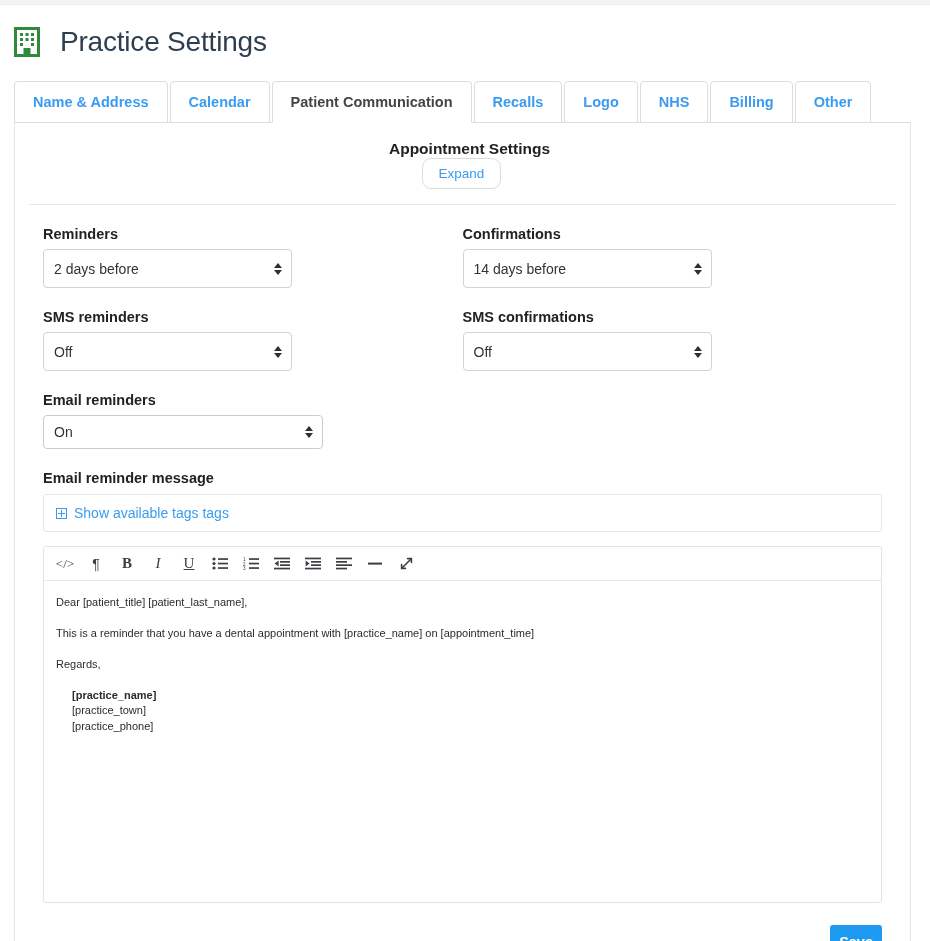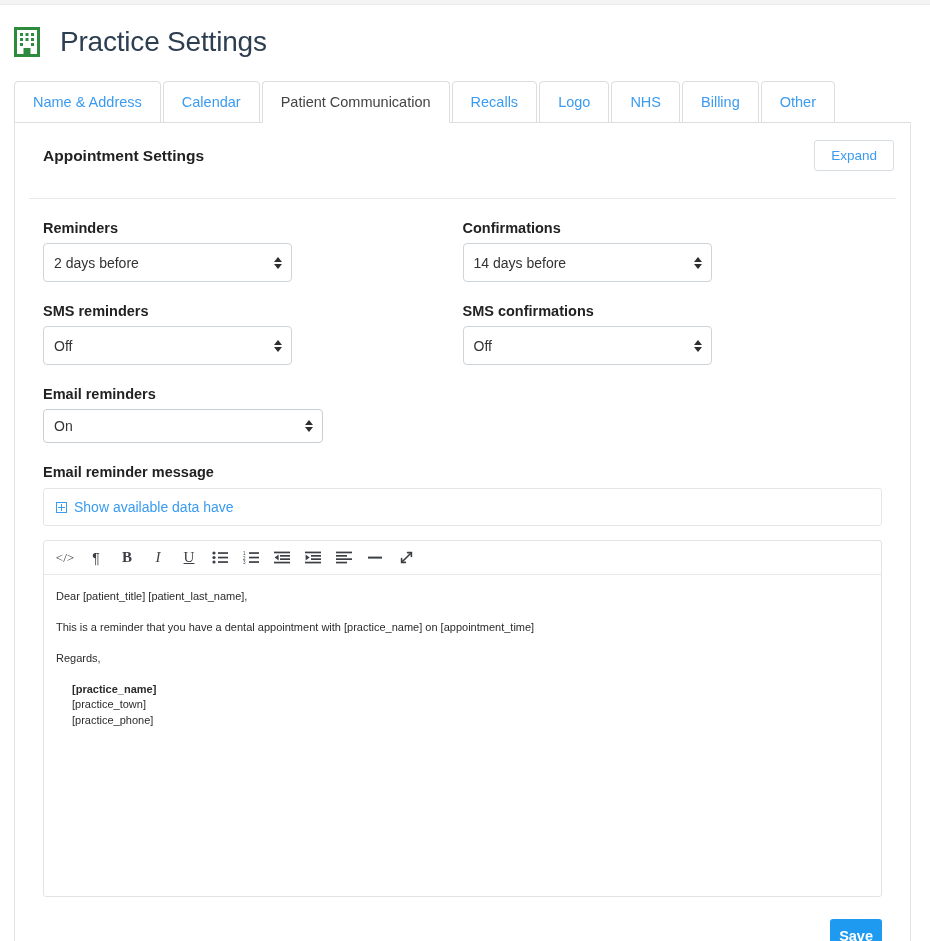--- a/index.html
+++ b/index.html
@@ -34,20 +34,21 @@
   }
 
   
   .tabs-wrap {
     margin: 14px 0 0 14px;
     display: flex;
     align-items: flex-start;
     position: relative;
     z-index: 3;
     height: 42px;
+    font-weight: bold;
   }
   .tab {
     border: 1px solid #ddd;
     border-bottom: 1px solid #ddd;
     background: #fff;
     border-radius: 4px 4px 0 0;
     height: 42px;
     display: flex;
     align-items: center;
     padding: 0 18px;
@@ -72,34 +73,35 @@
     border-top: 1px solid #ddd;
     margin-top: -1px;
     background: #fff;
     padding: 0 14px;
     height: 822px;
   }
   .section-head {
     display: flex;
     align-items: center;
     justify-content: space-between;
-    padding: 17px 0 27px 0;
+    padding: 17px 0 15px 0;
     border-bottom: 1px solid #e7e9ea;
     margin: 0 0 0 0;
+    flex-direction: column;
   }
   .section-title {
     font-size: 15.5px;
     font-weight: bold;
     color: #222;
     margin-left: 14px;
   }
   .btn-expand {
     background: #fff;
     border: 1px solid #d8dde2;
-    border-radius: 3px;
+    border-radius: 9px;
     color: #3a9bf0;
     font-size: 13.5px;
     padding: 7px 16px;
     cursor: pointer;
     font-family: inherit;
     margin-right: 2px;
   }
 
   .form-body { padding: 0 14px; }
   .row { display: flex; }
@@ -335,21 +337,21 @@
             </span>
         </div>
       </div>
     </div>
 
     <div class="field-label">Email reminder message</div>
 
     <div class="tags-box">
       <span class="tags-link">
         <span class="plus-box"></span>
-        <span>Show available data have</span>
+        <span>Show available tags tags</span>
       </span>
     </div>
 
     <div class="editor">
       <div class="toolbar">
         <div class="tb-btn code">&lt;/&gt;</div>
         <div class="tb-btn txt">¶</div>
         <div class="tb-btn bold">B</div>
         <div class="tb-btn ital">I</div>
         <div class="tb-btn undl">U</div>

